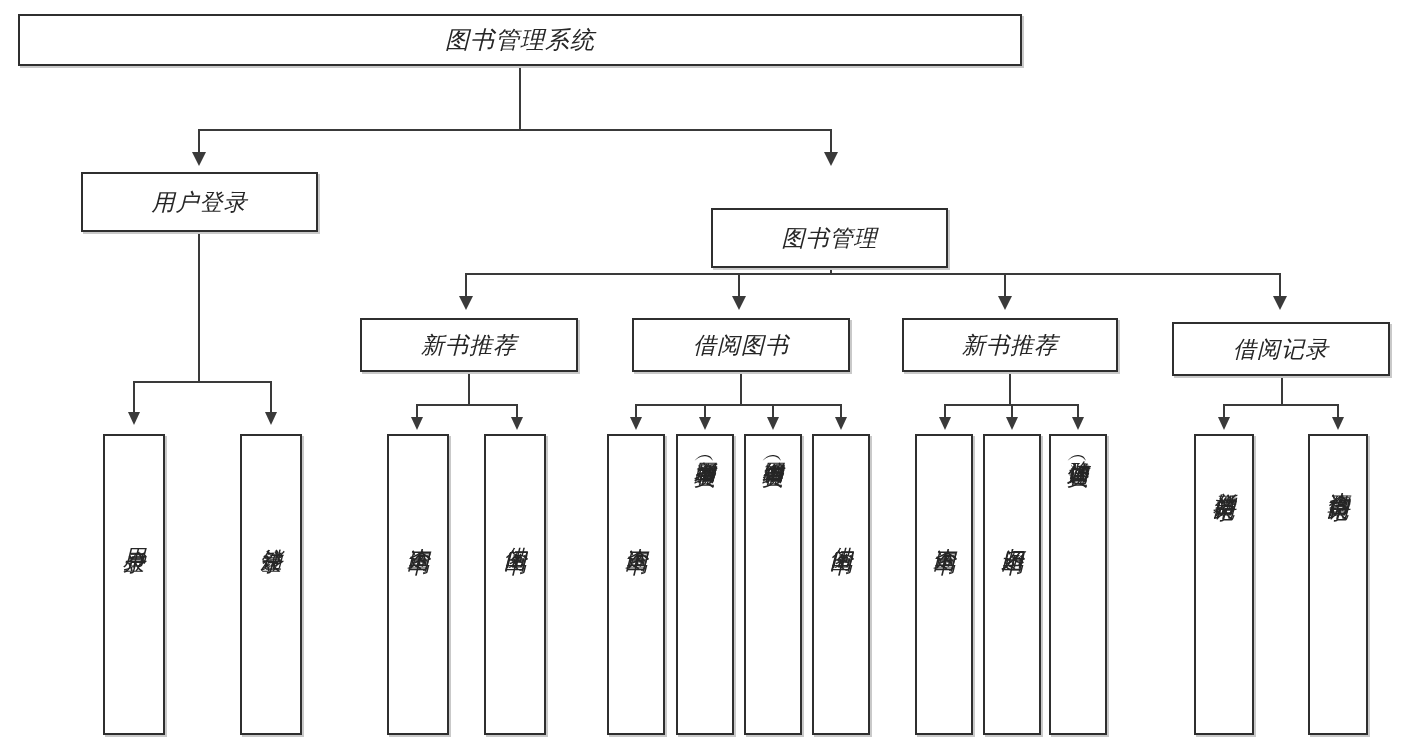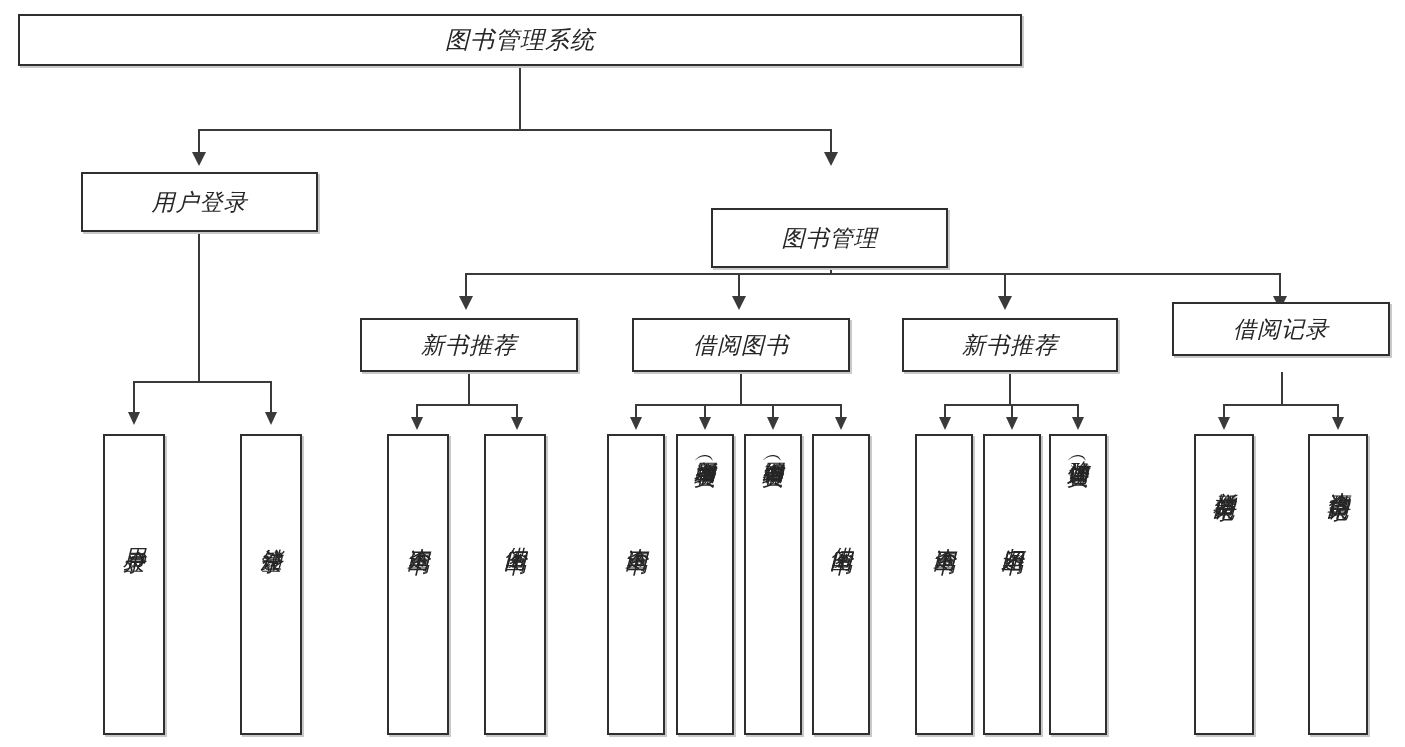--- a/index.html
+++ b/index.html
@@ -143,21 +143,21 @@
   </div>
 
   <div class="node h-node" id="n-book-borrow" style="left:632px;top:318px;width:218px;height:54px;">
     <span class="lbl">借阅图书</span>
   </div>
 
   <div class="node h-node" id="n-current-borrow" style="left:902px;top:318px;width:216px;height:54px;">
     <span class="lbl">新书推荐</span>
   </div>
 
-  <div class="node h-node" id="n-borrow-record" style="left:1172px;top:302px;width:218px;height:54px;">
+  <div class="node h-node" id="n-borrow-record" style="left:1172px;top:322px;width:218px;height:54px;">
     <span class="lbl">借阅记录</span>
   </div>
 
   <div class="vline" style="left:468px;top:372px;width:2px;height:33px;"></div>
   <div class="hline" style="left:416px;top:404px;width:102px;height:2px;"></div>
   <div class="vline" style="left:416px;top:404px;width:2px;height:15px;"></div>
   <div class="arrow thin" style="left:411px;top:417px;"></div>
   <div class="vline" style="left:516px;top:404px;width:2px;height:15px;"></div>
   <div class="arrow thin" style="left:511px;top:417px;"></div>
 

